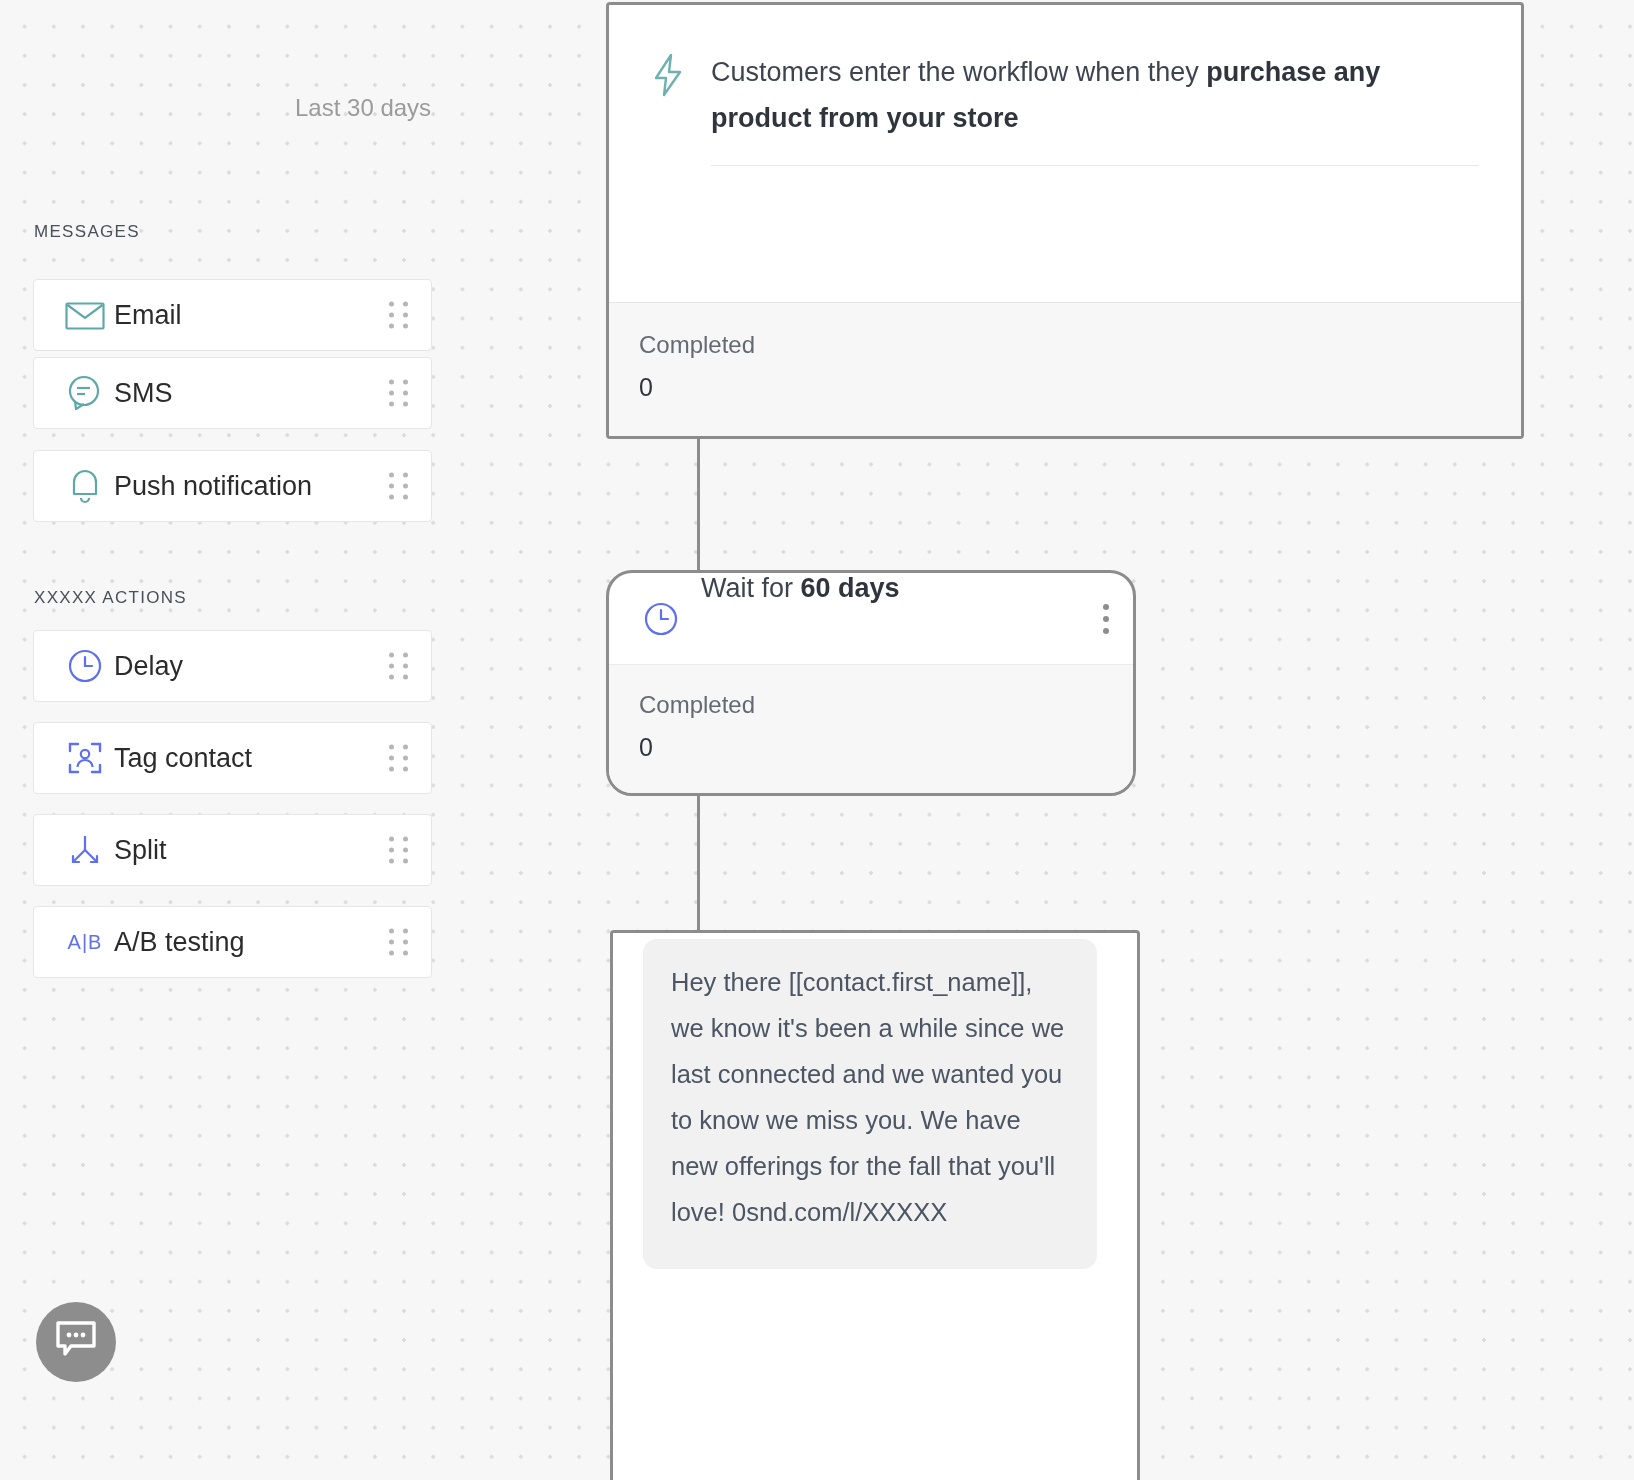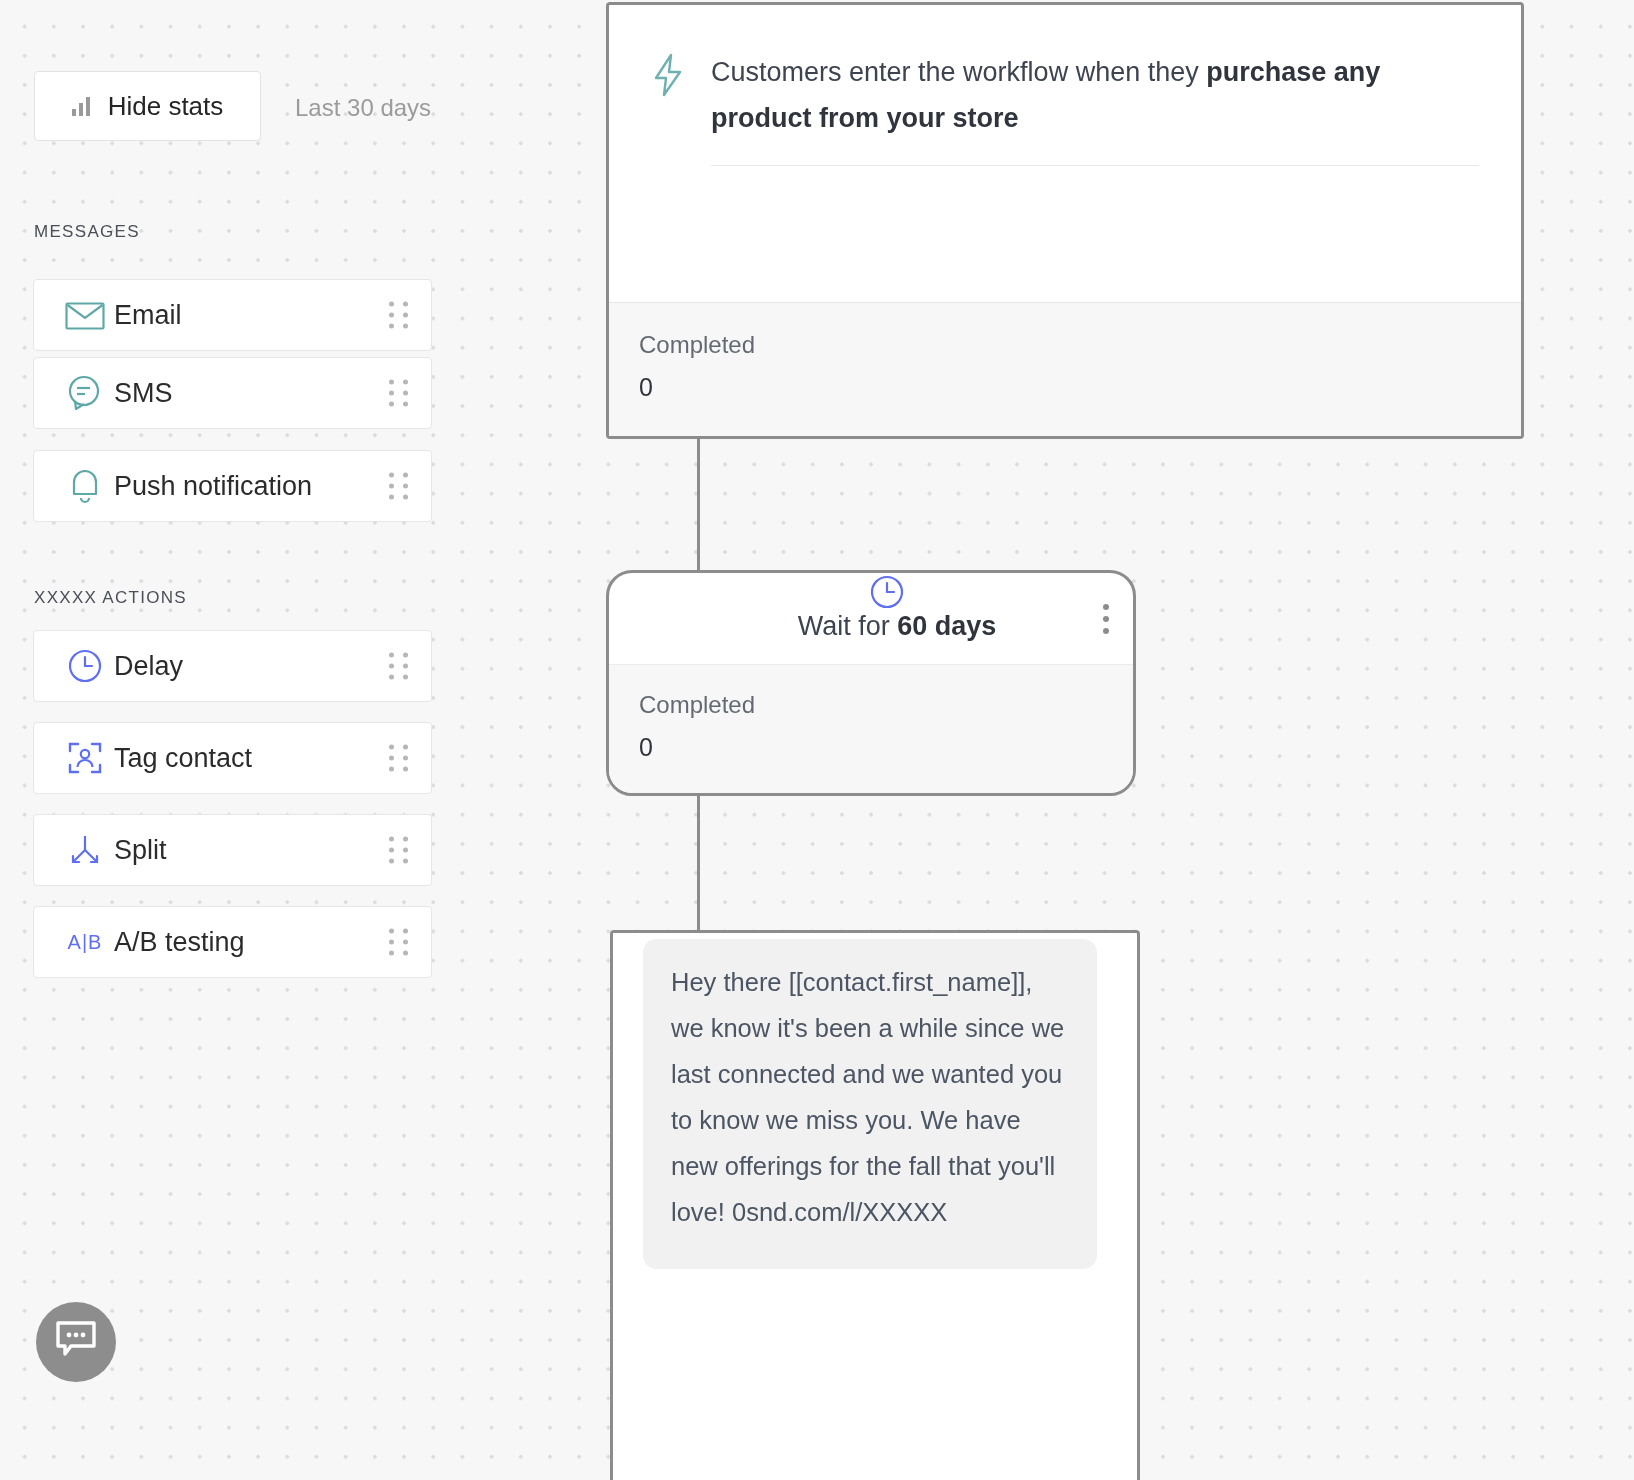--- a/index.html
+++ b/index.html
@@ -122,24 +122,23 @@
 
   
   #wait-node {
     left: 606px; top: 570px;
     width: 530px; height: 226px;
     border: 3px solid #8c8c8c;
     border-radius: 26px;
     overflow: hidden;
   }
   .node-header {
-    height: 92px; display: flex; align-items: center;
+    height: 92px; display: flex; 
     padding-left: 32px; border-bottom: 1px solid #ececec;
     position: relative;
-    flex-direction: column;
   }
   .node-header-icon { width: 40px; display: flex; align-items: center; justify-content: center; }
   .node-header-text { font-size: 27px; color: #3d4450; margin-left: 20px; }
   .node-header-text b { font-weight: 700; color: #2f343d; }
   .kebab {
     position: absolute; right: 18px; top: 50%;
     transform: translateY(-50%);
     display: flex; flex-direction: column; gap: 6px;
     padding: 6px; cursor: pointer;
   }
@@ -166,28 +165,20 @@
     padding: 20px 30px 34px 28px;
     font-size: 25.5px; line-height: 46px;
     color: #4b5563;
   }
 </style>
 </head>
 <body>
 
 <div id="canvas">
 
-  <div class="hide-stats-btn">
-    <span class="bar-icon">
-      <i></i>
-        <i></i>
-        <i></i>
-    </span>
-    <span class="hide-stats-label">Hide stats</span>
-  </div>
   <div class="last-days">Last 30 days</div>
 
   <div class="section-title" id="messages-title">MESSAGES</div>
 
   <div class="palette-item" style="top:279px">
     <span class="palette-icon">
       <svg width="40" height="30" viewBox="0 0 40 30">
           <rect x="1.5" y="3.5" width="37" height="25" rx="1" fill="none" stroke="#5fa8a8" stroke-width="2.2"></rect>
           <path d="M2.5 5 L20 18 L37.5 5" fill="none" stroke="#5fa8a8" stroke-width="2.2"></path>
         </svg>

